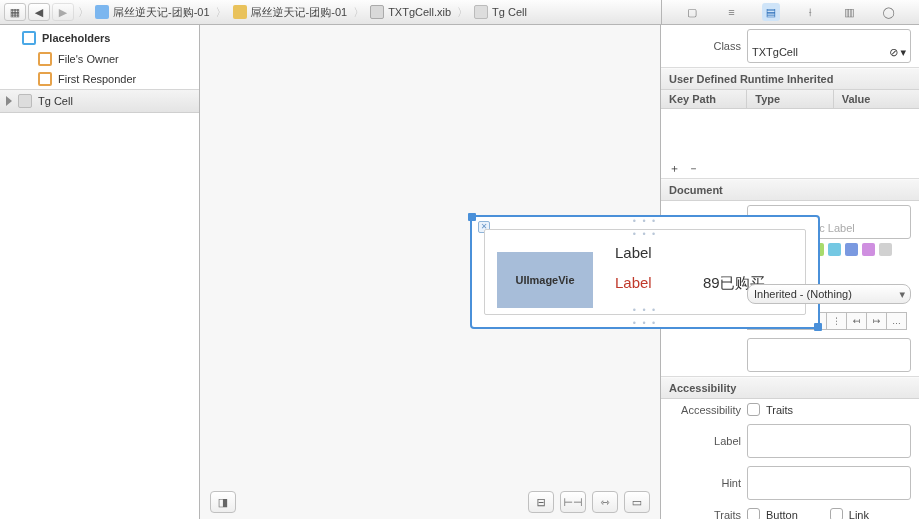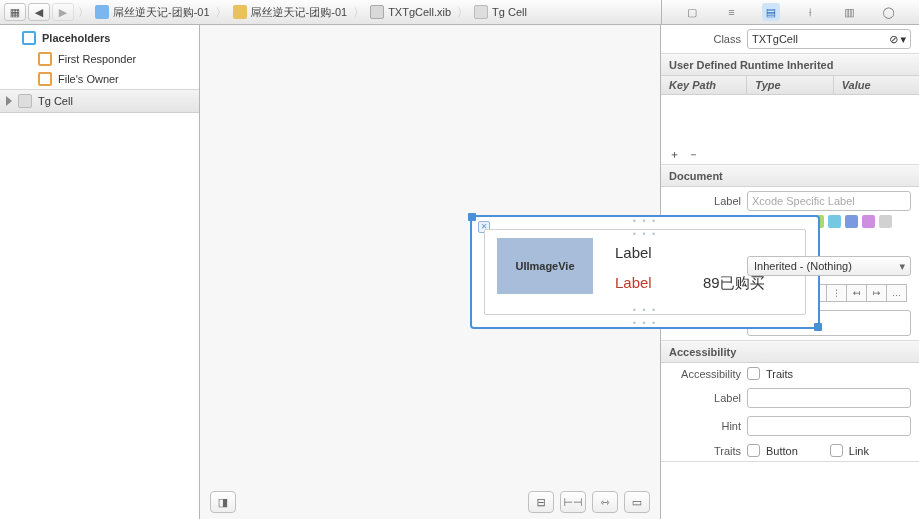--- a/index.html
+++ b/index.html
@@ -35,45 +35,45 @@
   
   .cellwrap { position:absolute; left:270px; top:190px; width:350px; height:114px; }
   .cellsel { position:absolute; inset:0; border:2px solid #4a90d9; border-radius:4px; background:#fff; }
   .cellsel::before,.cellsel::after { content:""; position:absolute; width:8px; height:8px; background:#4a90d9; border-radius:1px; }
   .cellsel::before { left:-4px; top:-4px; }
   .cellsel::after { right:-4px; bottom:-4px; }
   .cellinner { position:absolute; left:12px; top:12px; right:12px; bottom:12px; border:1px solid #d0d0d0; border-radius:2px; background:#fff; }
   .dots { position:absolute; left:50%; transform:translateX(-50%); color:#b9c7d8; font-size:9px; letter-spacing:2px; }
   .dots.top { top:-1px; } .dots.bot { bottom:-1px; }
   .closex { position:absolute; left:6px; top:4px; width:12px; height:12px; border:1px solid #8fb4d8; color:#6795c6; font-size:8px; line-height:10px; text-align:center; border-radius:2px; background:#eaf2fb; }
-  .imgview { position:absolute; left:12px; top:8px; width:96px; height:56px; background:#a7bdd9; display:flex; align-items:center; justify-content:center; color:#fff; font-weight:bold; font-size:12px; }
+  .imgview { position:absolute; left:12px; top:22px; width:96px; height:56px; background:#a7bdd9; display:flex; align-items:center; justify-content:center; color:#fff; font-weight:bold; font-size:12px; }
   .lbl1 { position:absolute; left:130px; top:14px; font-size:15px; color:#333; }
   .lbl2 { position:absolute; left:130px; top:44px; font-size:15px; color:#c0392b; }
   .lbl3 { position:absolute; left:218px; top:44px; font-size:15px; color:#333; }
   
   .cbar { position:absolute; left:0; right:0; bottom:0; height:34px; display:flex; align-items:center; padding:0 10px; gap:6px; }
   .cbar .sp { flex:1; }
   .cbtn { width:26px; height:22px; border:1px solid #c0c0c0; border-radius:4px; background:linear-gradient(#fff,#eee); display:flex; align-items:center; justify-content:center; color:#666; }
   
   .sect { border-bottom:1px solid #dcdcdc; }
   .sect-h { background:linear-gradient(#f6f6f6,#e9e9e9); padding:4px 8px; font-weight:bold; color:#555; border-top:1px solid #fafafa; border-bottom:1px solid #d3d3d3; }
   .row { display:flex; align-items:center; padding:4px 8px; gap:6px; }
   .row .lab { width:72px; text-align:right; color:#555; }
-  .field { flex:1; height:20px; border:1px solid #bfbfbf; border-radius:3px; background:#fff; padding:0 4px; display:flex; align-items:center; justify-content:space-between; color:#666; }
+  .field { flex:1; height:20px; border:1px solid #bfbfbf; border-radius:3px; background:#fff; padding:16px 4px; display:flex; align-items:flex-start; justify-content:space-between; color:#666; }
   .stepbtn { width:14px; text-align:center; color:#888; }
-  .kvh { display:flex; background:linear-gradient(#f2f2f2,#e4e4e4); border-bottom:1px solid #d0d0d0;font-style:italic; }
+  .kvh { display:flex; background:linear-gradient(#f2f2f2,#e4e4e4); border-bottom:1px solid #d0d0d0; }
   .kvh div { flex:1; padding:3px 8px; font-weight:bold; color:#555; border-right:1px solid #d0d0d0; }
   .kvgap { height:50px; }
   .pm { display:flex; gap:8px; padding:2px 8px; color:#777; align-items:center; }
   .swatches { display:flex; gap:4px; padding-left:86px; padding-bottom:4px; }
   .sw { width:13px; height:13px; border-radius:2px; }
   .notesbar { display:flex; gap:0; }
   .nb { width:20px; height:18px; border:1px solid #bdbdbd; background:#fafafa; display:flex; align-items:center; justify-content:center; color:#666; font-size:9px; }
   .nb + .nb { border-left:none; }
-  .select { flex:1; height:20px; border:1px solid #bfbfbf; border-radius:3px; background:linear-gradient(#fff,#eee); padding:0 2px 0 6px; display:flex; align-items:center; position:relative; }
+  .select { flex:1; height:20px; border:1px solid #bfbfbf; border-radius:8px; background:linear-gradient(#fff,#eee); padding:0 2px 0 6px; display:flex; align-items:center; position:relative; }
   .select::after { content:"▾"; position:absolute; right:5px; color:#666; }
   .chk { width:13px; height:13px; border:1px solid #aaa; border-radius:3px; background:#fff; }
 </style>
 </head>
 <body>
 
 <div class="root">
 
   <div class="bars">
     <div class="jumpbar">
@@ -113,25 +113,25 @@
 
   <div class="cols">
 
     <div class="outline">
       <div class="ol-hdr">
         <span class="cube"></span>
         <span>Placeholders</span>
       </div>
       <div class="ol-item">
         <span class="cube o"></span>
-        <span>First Responder</span>
+        <span>File's Owner</span>
       </div>
       <div class="ol-item">
         <span class="cube o"></span>
-        <span>File's Owner</span>
+        <span>First Responder</span>
       </div>
       <div class="ol-row">
         <span class="tri"></span>
         <span class="bc-icon bc-cell"></span>
         <span>Tg Cell</span>
       </div>
     </div>
 
     <div class="canvas">
       <div class="cellwrap">

